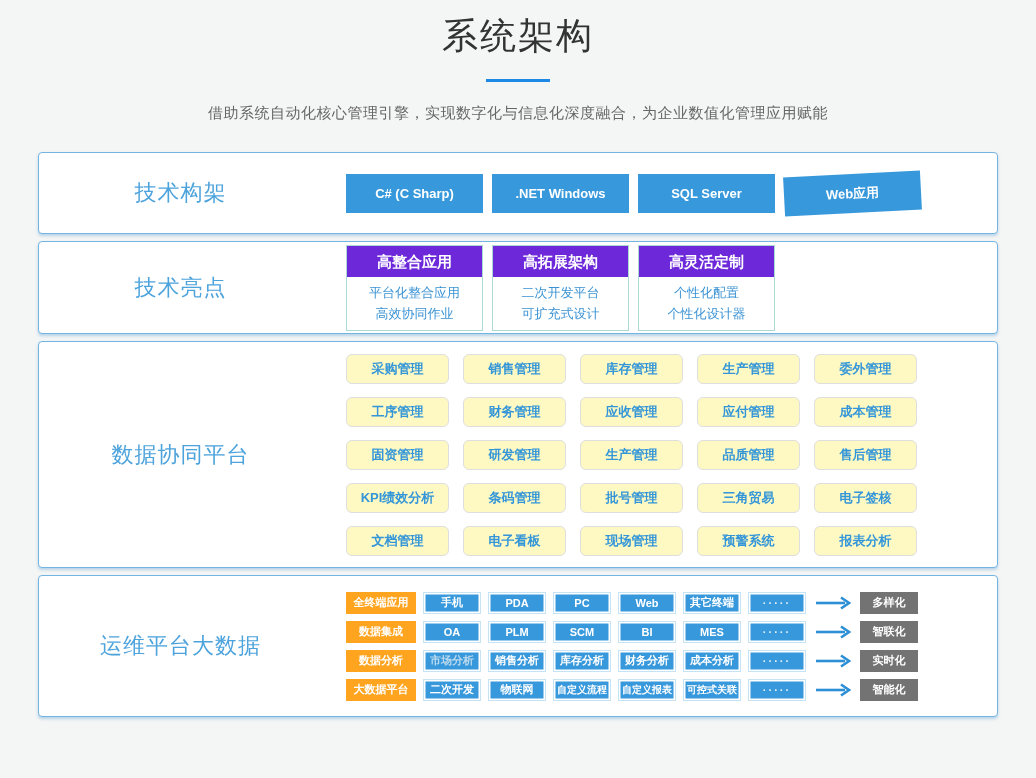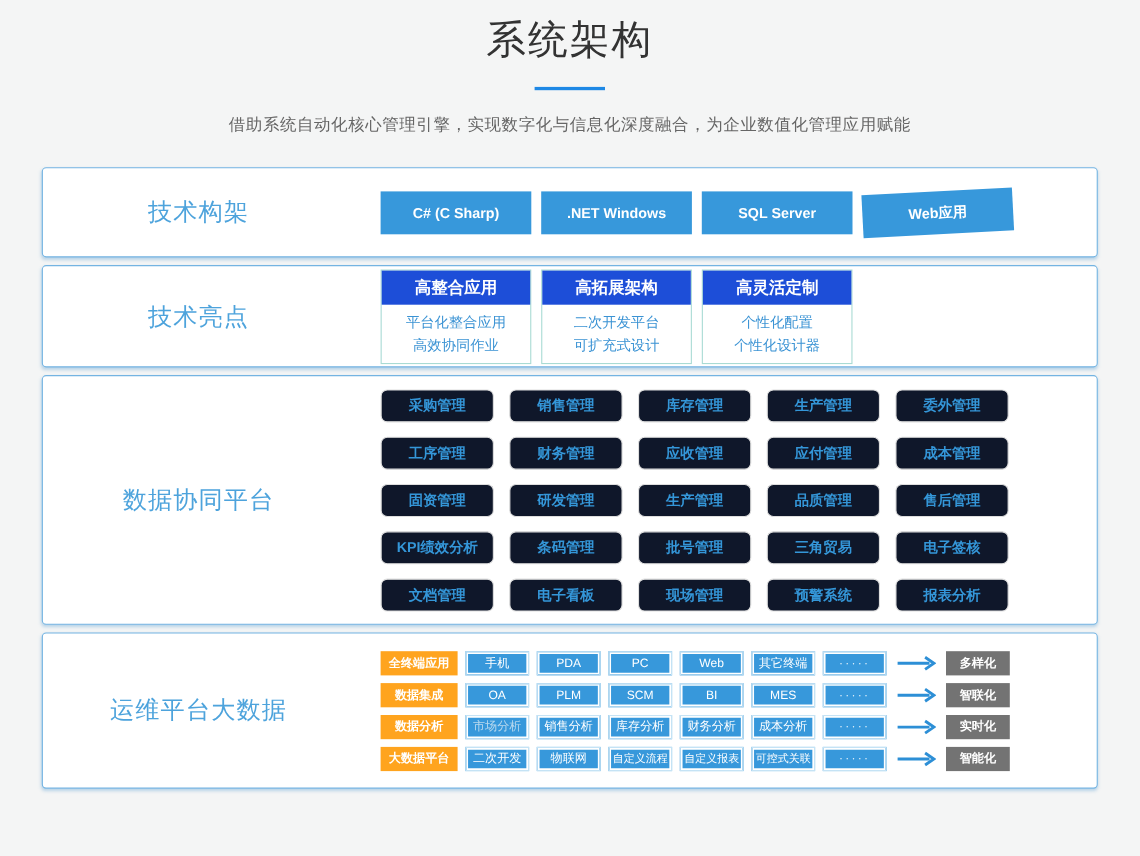--- a/index.html
+++ b/index.html
@@ -49,32 +49,32 @@
 
   
   .s2 { height: 93px; }
   .card {
     width: 137px; margin-right: 9px;
     border: 1px solid #a9dbd4;
     background: #fff;
   }
   .card-header {
     height: 31px; line-height: 31px;
-    background: #1d4ed8; color: #fff;
+    background: #6d28d9; color: #fff;
     text-align: center; font-size: 15px; font-weight: bold;
   }
   .card-body { padding: 5px 0 6px; text-align: center; }
   .card-line { font-size: 13px; color: #3b93d4; line-height: 21px; }
 
   
   .s3 { height: 227px; }
   .grid { width: 575px; display: flex; flex-wrap: wrap; gap: 13px 14px; }
   .module-chip {
     width: 103px; height: 30px;
-    background: #0f172a;
+    background: #fef9c3;
     border: 1px solid #dedede;
     border-radius: 6px;
     color: #3496d8; font-size: 13px; font-weight: bold;
     display: flex; align-items: center; justify-content: center;
   }
 
   
   .s4 { height: 142px; }
   .ops { display: flex; flex-direction: column; gap: 7px; }
   .ops-row { display: flex; align-items: center; gap: 7px; }
@@ -82,21 +82,21 @@
     width: 70px; height: 22px;
     background: #ffa41e; color: #fff;
     font-size: 11px; font-weight: bold;
     display: flex; align-items: center; justify-content: center;
   }
   .ops-chip {
     width: 58px; height: 22px;
     background: #3798db;
     border: 1.5px solid #c5e3f5;
     box-shadow: inset 0 0 0 1.5px #fff;
-    color: #fff; font-size: 11px; font-weight: normal;
+    color: #fff; font-size: 11px; font-weight: bold;
     display: flex; align-items: center; justify-content: center;
     white-space: nowrap;
   }
   .ops-chip.narrowtext { font-size: 10px; }
   .ops-chip.faded { color: #b9d9ee; }
   .ops-chip.dots { letter-spacing: 2px; color: rgba(255,255,255,0.85); }
   .ops-arrow { width: 36px; height: 14px; margin: 0 2px; flex: 0 0 36px; }
   .ops-result {
     width: 58px; height: 22px;
     background: #737373; color: #fff;

